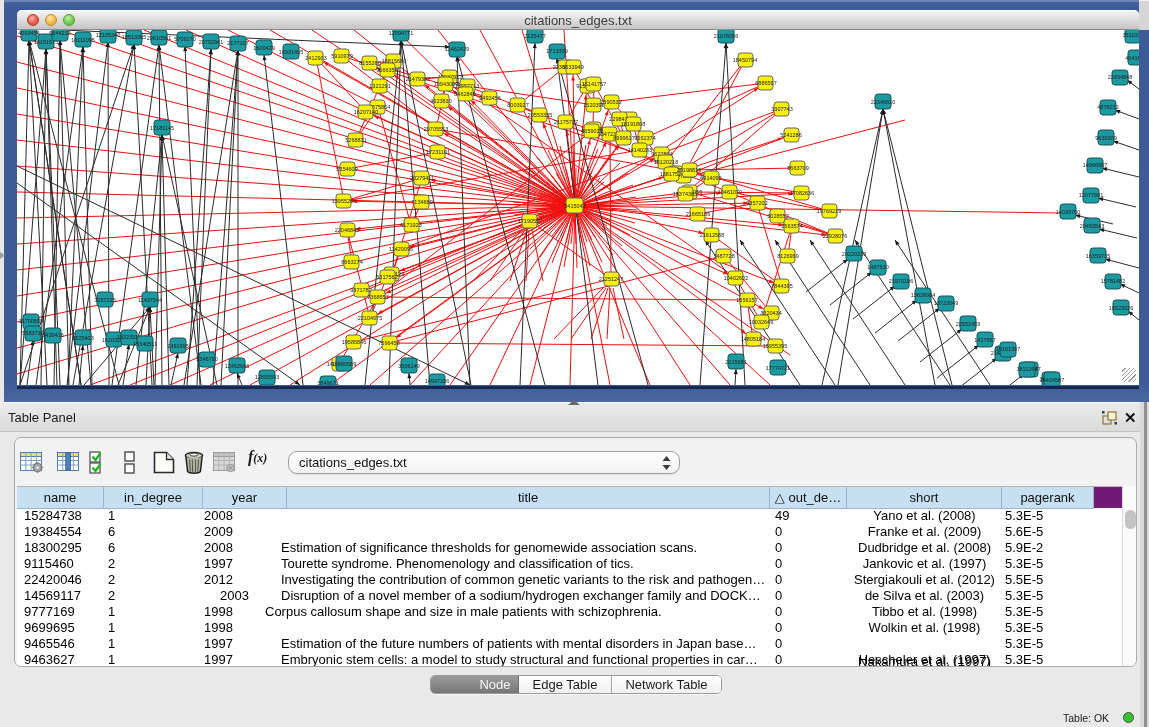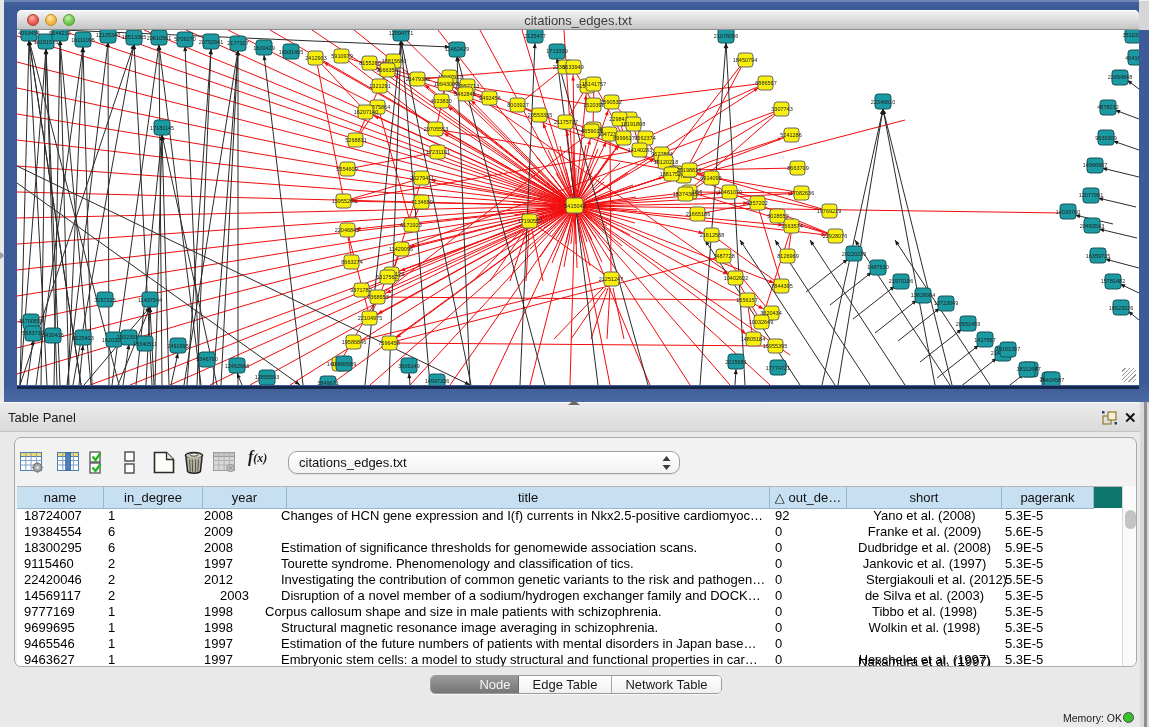--- a/index.html
+++ b/index.html
@@ -44,21 +44,21 @@
 #toolbar { position:absolute; left:0; top:0; width:100%; height:47px; }
 .ic { position:absolute; top:13px; }
 #dropdown { position:absolute; left:273px; top:13px; width:392px; height:23px;
   background:linear-gradient(#ffffff,#f2f2f2); border:1px solid #a0a0a0; border-radius:9px;
   font-size:13px; color:#111; line-height:21px; padding-left:10px;
   box-shadow:0 1px 1px rgba(0,0,0,0.08); }
 #dropdown .arr { position:absolute; right:8px; top:3.5px; }
 
 
 #tbl { position:absolute; left:2px; top:48px; width:1105px; height:182px; background:#fff; }
-#thead { position:absolute; left:0; top:0; width:1105px; height:22px; background:#0f766e; border-top:1px solid #b5b5b5; }
+#thead { position:absolute; left:0; top:0; width:1105px; height:22px; background:#701a75; border-top:1px solid #b5b5b5; }
 .th { position:absolute; top:0; height:22px; line-height:21px; background:#c6dff1; border-bottom:1px solid #9ab6cd; font-size:13px; color:#111; text-align:center; border-right:1px solid #9ab6cd; }
 .rows { position:absolute; left:0; top:22px; width:1105px; }
 .tr { position:absolute; height:16px; line-height:16px; font-size:13px; color:#000; white-space:nowrap; }
 .td { position:absolute; top:0; height:16px; overflow:hidden; }
 #vsb { position:absolute; left:1107px; top:48px; width:16px; height:182px; background:#fafafa; border-left:1px solid #d8d8d8;}
 #vsb .thumb { position:absolute; left:2px; top:24px; width:11px; height:19px; border-radius:6px; background:#c3c3c3; }
 
 
 #tabs { position:absolute; left:430px; top:243px; height:19px; display:flex; border:1px solid #9b9b9b; border-radius:5px; overflow:hidden; background:#fff; box-shadow:0 1px 0 rgba(255,255,255,.7);}
 #tabs .tab { height:100%; line-height:17px; font-size:13px; text-align:center; color:#1a1a1a; border-right:1px solid #a6a6a6; background:linear-gradient(#ffffff,#f0f0f0);}
@@ -1269,61 +1269,60 @@
           <div class="th" style="left:0px;width:87px;">name</div>
           <div class="th" style="left:87px;width:99px;">in_degree</div>
           <div class="th" style="left:186px;width:84px;">year</div>
           <div class="th" style="left:270px;width:483px;">title</div>
           <div class="th" style="left:753px;width:77px;">△ out_de…</div>
           <div class="th" style="left:830px;width:155px;">short</div>
           <div class="th" style="left:985px;width:92px;">pagerank</div>
         </div>
       <div class="rows">
           <div class="tr" style="top:0px;width:1105px;">
-            <div class="td" style="left:7px;width:78px;">18724007</div>
+            <div class="td" style="left:7px;width:78px;">15284738</div>
             <div class="td" style="left:91px;width:92px;">1</div>
             <div class="td" style="left:187px;width:81px;">2008</div>
-            <div class="td" style="left:264px;width:488px;">Changes of HCN gene expression and I(f) currents in Nkx2.5‑positive cardiomyoc…</div>
-            <div class="td" style="left:758px;width:70px;">92</div>
+            <div class="td" style="left:758px;width:70px;">49</div>
             <div class="td" style="left:830px;width:155px;text-align:center;">Yano et al. (2008)</div>
             <div class="td" style="left:988px;width:90px;">5.3E-5</div>
           </div>
           <div class="tr" style="top:16px;width:1105px;">
             <div class="td" style="left:7px;width:78px;">19384554</div>
             <div class="td" style="left:91px;width:92px;">6</div>
             <div class="td" style="left:187px;width:81px;">2009</div>
             <div class="td" style="left:758px;width:70px;">0</div>
             <div class="td" style="left:830px;width:155px;text-align:center;">Franke et al. (2009)</div>
             <div class="td" style="left:988px;width:90px;">5.6E-5</div>
           </div>
           <div class="tr" style="top:32px;width:1105px;">
             <div class="td" style="left:7px;width:78px;">18300295</div>
             <div class="td" style="left:91px;width:92px;">6</div>
             <div class="td" style="left:187px;width:81px;">2008</div>
             <div class="td" style="left:264px;width:488px;">Estimation of significance thresholds for genomewide association scans.</div>
             <div class="td" style="left:758px;width:70px;">0</div>
             <div class="td" style="left:830px;width:155px;text-align:center;">Dudbridge et al. (2008)</div>
-            <div class="td" style="left:988px;width:90px;">5.9E-5</div>
+            <div class="td" style="left:988px;width:90px;">5.9E-2</div>
           </div>
           <div class="tr" style="top:48px;width:1105px;">
             <div class="td" style="left:7px;width:78px;">9115460</div>
             <div class="td" style="left:91px;width:92px;">2</div>
             <div class="td" style="left:187px;width:81px;">1997</div>
             <div class="td" style="left:264px;width:488px;">Tourette syndrome. Phenomenology and classification of tics.</div>
             <div class="td" style="left:758px;width:70px;">0</div>
             <div class="td" style="left:830px;width:155px;text-align:center;">Jankovic et al. (1997)</div>
             <div class="td" style="left:988px;width:90px;">5.3E-5</div>
           </div>
           <div class="tr" style="top:64px;width:1105px;">
             <div class="td" style="left:7px;width:78px;">22420046</div>
             <div class="td" style="left:91px;width:92px;">2</div>
             <div class="td" style="left:187px;width:81px;">2012</div>
             <div class="td" style="left:264px;width:488px;">Investigating the contribution of common genetic variants to the risk and pathogen…</div>
             <div class="td" style="left:758px;width:70px;">0</div>
-            <div class="td" style="left:830px;width:155px;text-align:center;margin-left:12px;">Stergiakouli et al. (2012)</div>
+            <div class="td" style="left:830px;width:155px;text-align:center;">Stergiakouli et al. (2012)</div>
             <div class="td" style="left:988px;width:90px;">5.5E-5</div>
           </div>
           <div class="tr" style="top:80px;width:1105px;">
             <div class="td" style="left:7px;width:78px;">14569117</div>
             <div class="td" style="left:91px;width:92px;">2</div>
             <div class="td" style="left:187px;width:81px;margin-left:16px;">2003</div>
             <div class="td" style="left:264px;width:488px;">Disruption of a novel member of a sodium/hydrogen exchanger family and DOCK…</div>
             <div class="td" style="left:758px;width:70px;">0</div>
             <div class="td" style="left:830px;width:155px;text-align:center;">de Silva et al. (2003)</div>
             <div class="td" style="left:988px;width:90px;">5.3E-5</div>
@@ -1334,21 +1333,20 @@
             <div class="td" style="left:187px;width:81px;">1998</div>
             <div class="td" style="left:248px;width:488px;">Corpus callosum shape and size in male patients with schizophrenia.</div>
             <div class="td" style="left:758px;width:70px;">0</div>
             <div class="td" style="left:830px;width:155px;text-align:center;">Tibbo et al. (1998)</div>
             <div class="td" style="left:988px;width:90px;">5.3E-5</div>
           </div>
           <div class="tr" style="top:112px;width:1105px;">
             <div class="td" style="left:7px;width:78px;">9699695</div>
             <div class="td" style="left:91px;width:92px;">1</div>
             <div class="td" style="left:187px;width:81px;">1998</div>
-            <div class="td" style="left:264px;width:488px;">Structural magnetic resonance image averaging in schizophrenia.</div>
             <div class="td" style="left:758px;width:70px;">0</div>
             <div class="td" style="left:830px;width:155px;text-align:center;">Wolkin et al. (1998)</div>
             <div class="td" style="left:988px;width:90px;">5.3E-5</div>
           </div>
           <div class="tr" style="top:128px;width:1105px;">
             <div class="td" style="left:7px;width:78px;">9465546</div>
             <div class="td" style="left:91px;width:92px;">1</div>
             <div class="td" style="left:187px;width:81px;">1997</div>
             <div class="td" style="left:264px;width:488px;">Estimation of the future numbers of patients with mental disorders in Japan base…</div>
             <div class="td" style="left:758px;width:70px;">0</div>
@@ -1368,18 +1366,18 @@
     </div>
     <div id="vsb">
         <div class="thumb"></div>
       </div>
   </div>
   <div id="tabs">
     <div class="tab sel" style="width:88px">Node Table</div>
       <div class="tab" style="width:93px">Edge Table</div>
       <div class="tab" style="width:109px">Network Table</div>
   </div>
-  <div id="footer">Memory: OK</div>
+  <div id="footer">Table: OK</div>
   <div id="memdot"></div>
 </div>
 <div id="rstrip">
     <div class="bar"></div>
   </div>
 
 </body></html>

